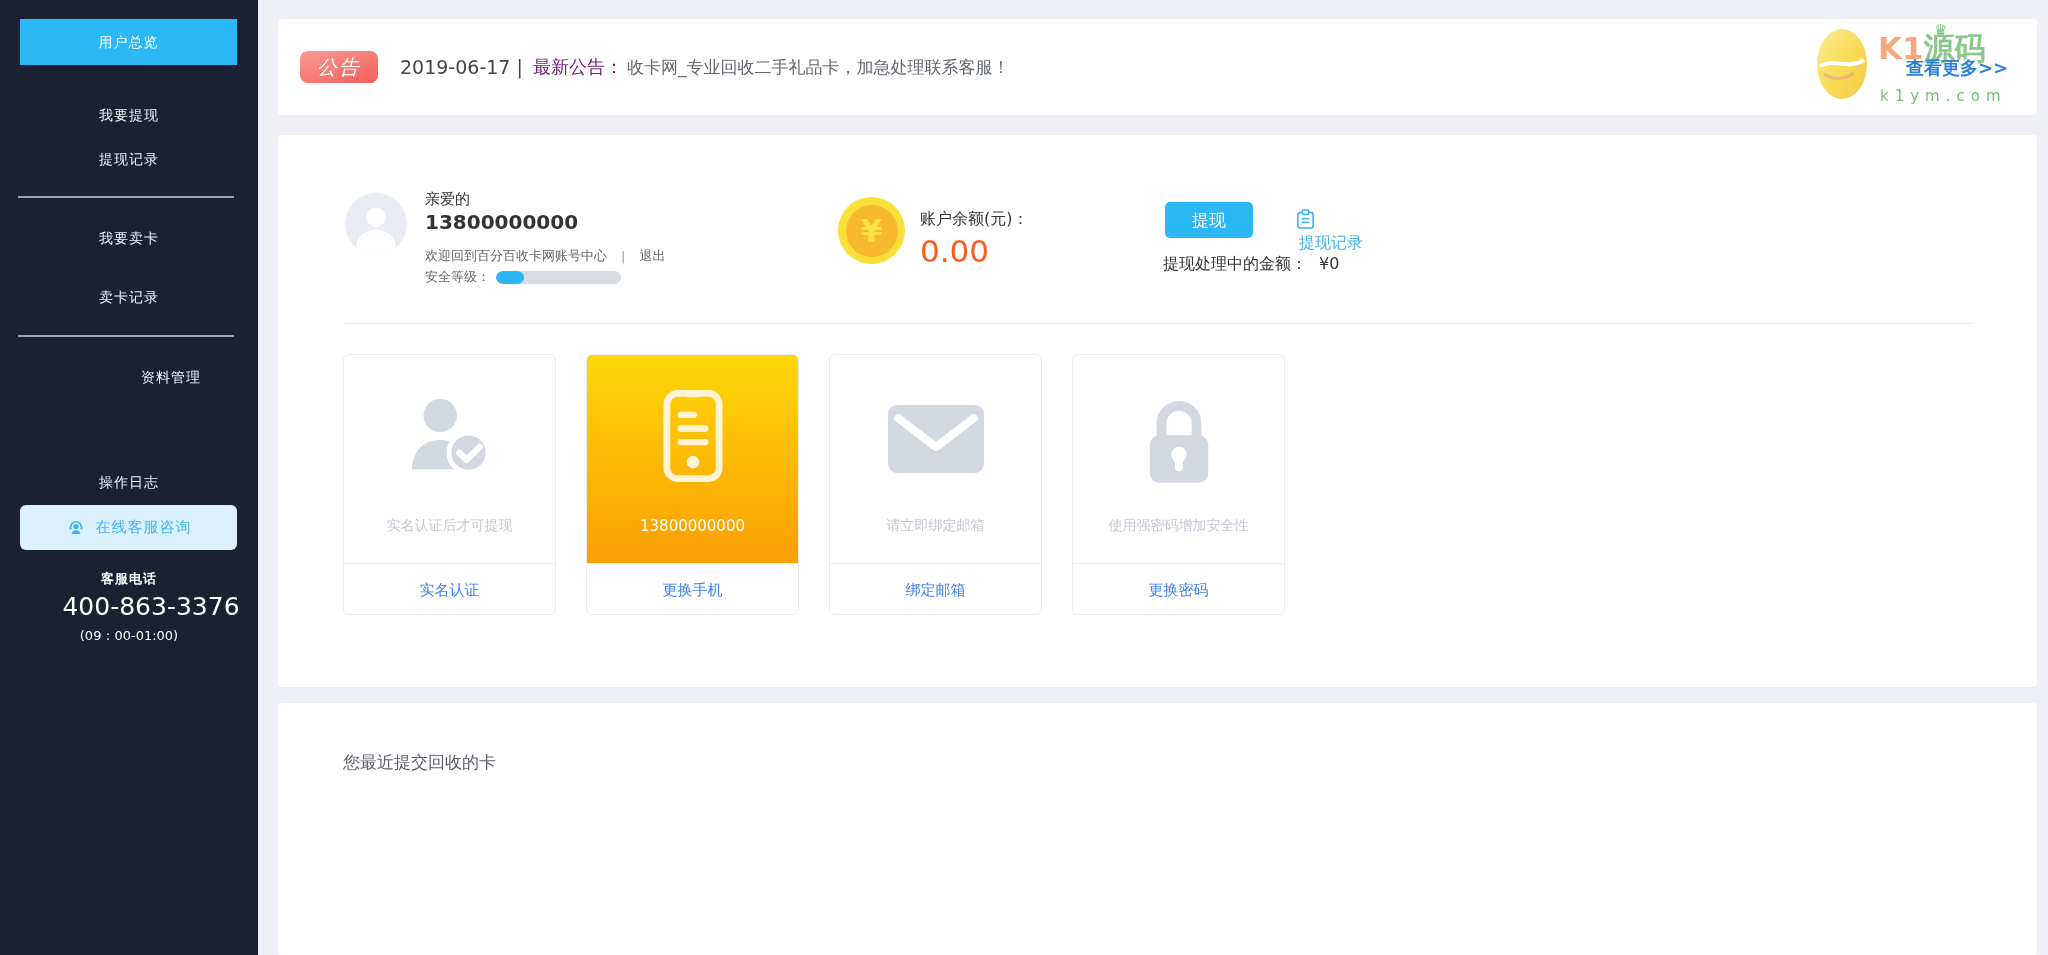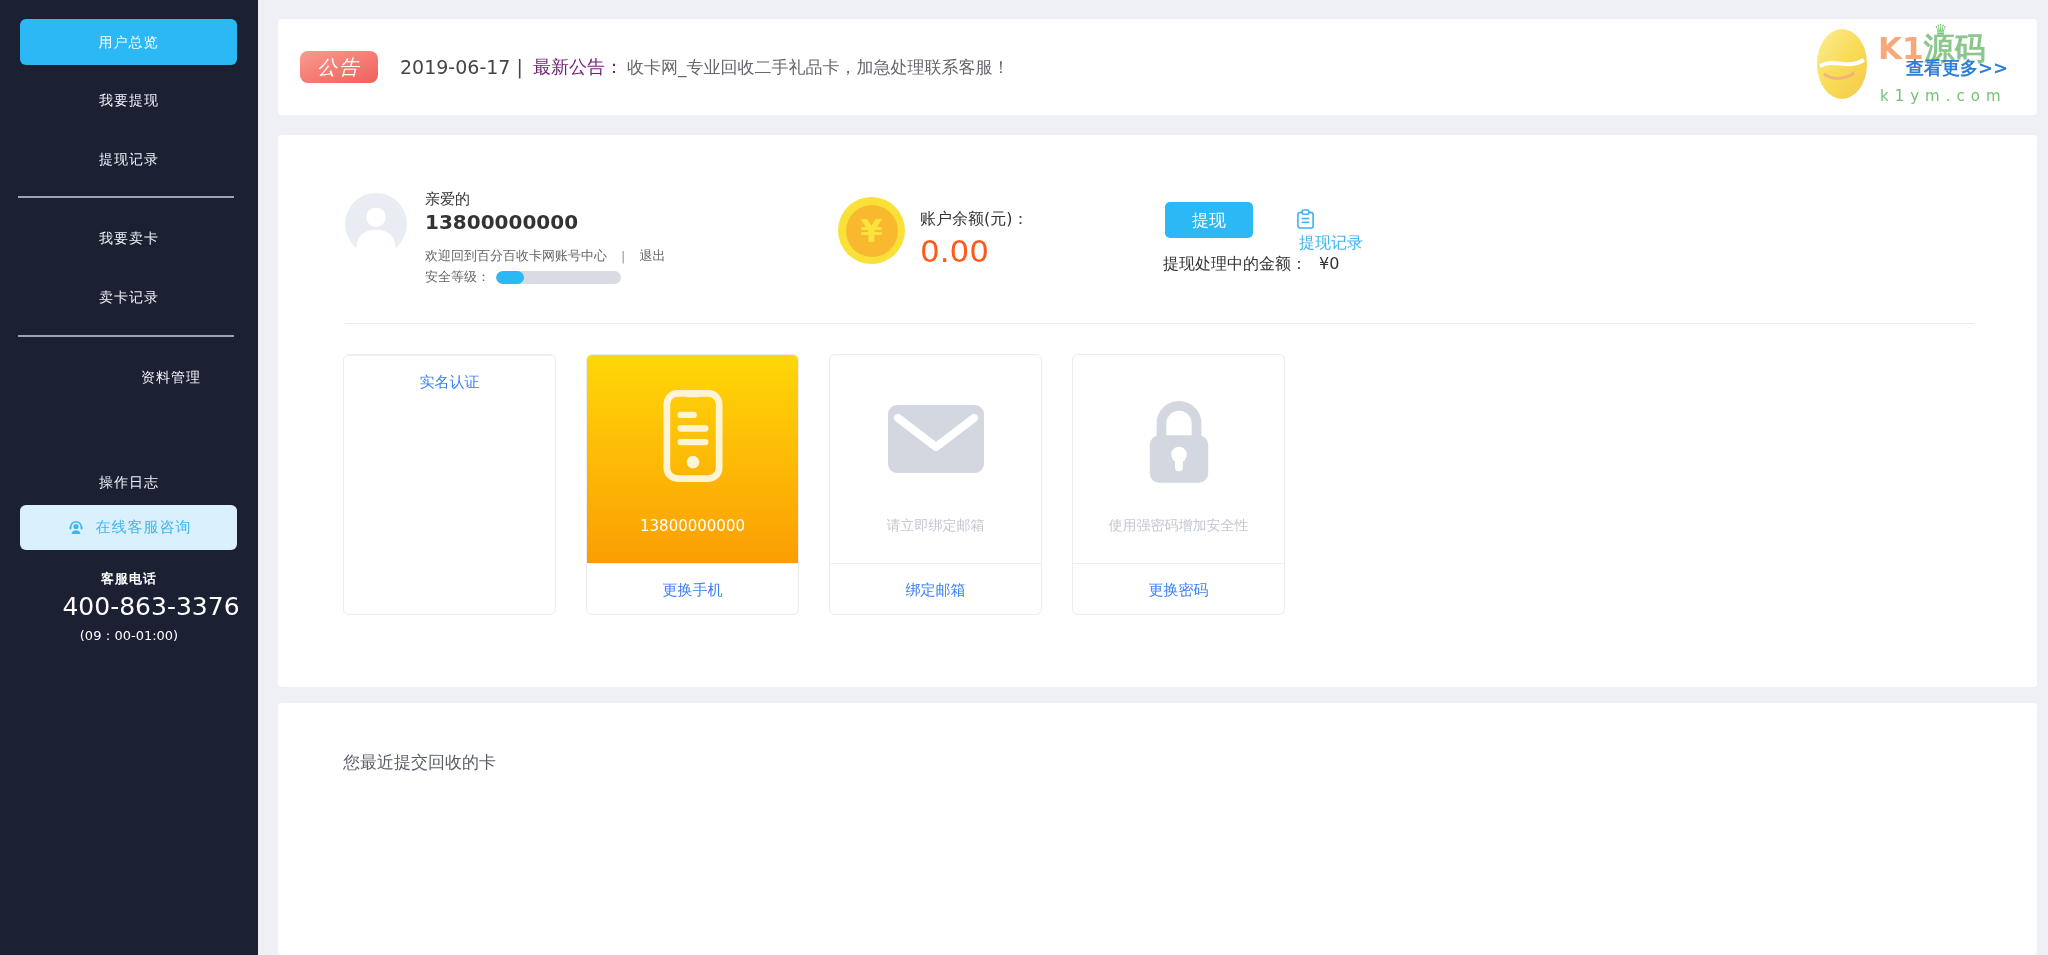--- a/index.html
+++ b/index.html
@@ -16,21 +16,21 @@
     position:absolute; left:0; top:0; width:258px; height:955px;
     background:#1b2033;
   }
   .side-item {
     position:absolute; left:0; width:258px; height:22px;
     color:#eef1f6; font-size:14px; text-align:center; line-height:22px;
     cursor:pointer; letter-spacing:1px;
   }
   .side-item.active {
     left:20px; width:217px; height:46px; line-height:46px;
-    background:#2cb7f5; border-radius:6px; color:#fff;
+    background:#2cb7f5; border-radius:0; color:#fff;
   }
   .side-divider {
     position:absolute; left:18px; width:216px; height:0;
     border-top:2px solid #9aa3b0;
   }
   .service-btn {
     position:absolute; left:20px; top:505px; width:217px; height:45px;
     background:#daf1fd; border-radius:6px;
     display:flex; align-items:center; justify-content:center; gap:10px;
     color:#41b4f0; font-size:15px; cursor:pointer; letter-spacing:1px;
@@ -130,21 +130,21 @@
     line-height:52px; font-size:15px; color:#3b82f6;
   }
   
   .recent-title { position:absolute; left:65px; top:48px; font-size:17px; color:#5a5e66; }
 </style>
 </head>
 <body>
 
 <div class="sidebar">
   <div class="side-item active" style="top:19px;">用户总览</div>
-  <div class="side-item" style="top:89px;">我要提现</div>
+  <div class="side-item" style="top:104px;">我要提现</div>
   <div class="side-item" style="top:148px;">提现记录</div>
   <div class="side-divider" style="top:196px;"></div>
   <div class="side-item" style="top:227px;">我要卖卡</div>
   <div class="side-item" style="top:286px;">卖卡记录</div>
   <div class="side-divider" style="top:335px;"></div>
   <div class="side-item" style="top:366px;margin-left:42px;">资料管理</div>
   <div class="side-item" style="top:423px;margin-top:48px;">操作日志</div>
 
   <div class="service-btn">
     <span style="display:flex;">
@@ -239,20 +239,31 @@
   <div class="pending-row">
     <span>提现处理中的金额：</span>
     <span class="pending-amount">¥0</span>
   </div>
 
   <div class="main-divider"></div>
 
   <div class="cards">
 
     <div class="card">
+      <div class="card-body">
+        <span class="icon-wrap">
+          <svg viewBox="0 0 100 98" width="98" height="96">
+            <circle cx="40" cy="27" r="17" fill="#d3d8e0"></circle>
+            <path d="M11 82c1-20 13-30 29-30s28 10 29 30z" fill="#d3d8e0"></path>
+            <circle cx="69" cy="65" r="20" fill="#d3d8e0" stroke="#fff" stroke-width="5"></circle>
+            <path d="M59.5 65l7.5 7.5 13.5-13.5" stroke="#fff" stroke-width="6.5" fill="none" stroke-linecap="round" stroke-linejoin="round"></path>
+          </svg>
+        </span>
+        <div class="card-caption">实名认证后才可提现</div>
+      </div>
       <div class="card-footer">实名认证</div>
     </div>
 
     <div class="card hl">
       <div class="card-body">
         <span class="icon-wrap">
           <svg viewBox="0 0 62 96" width="60" height="94">
             <rect x="4" y="4" width="54" height="88" rx="11" fill="none" stroke="#fdf4d6" stroke-width="7"></rect>
             <rect x="23" y="1" width="16" height="7" rx="3.5" fill="#fdf4d6"></rect>
             <rect x="15" y="23" width="20" height="6.5" rx="3.2" fill="#fdf4d6"></rect>

